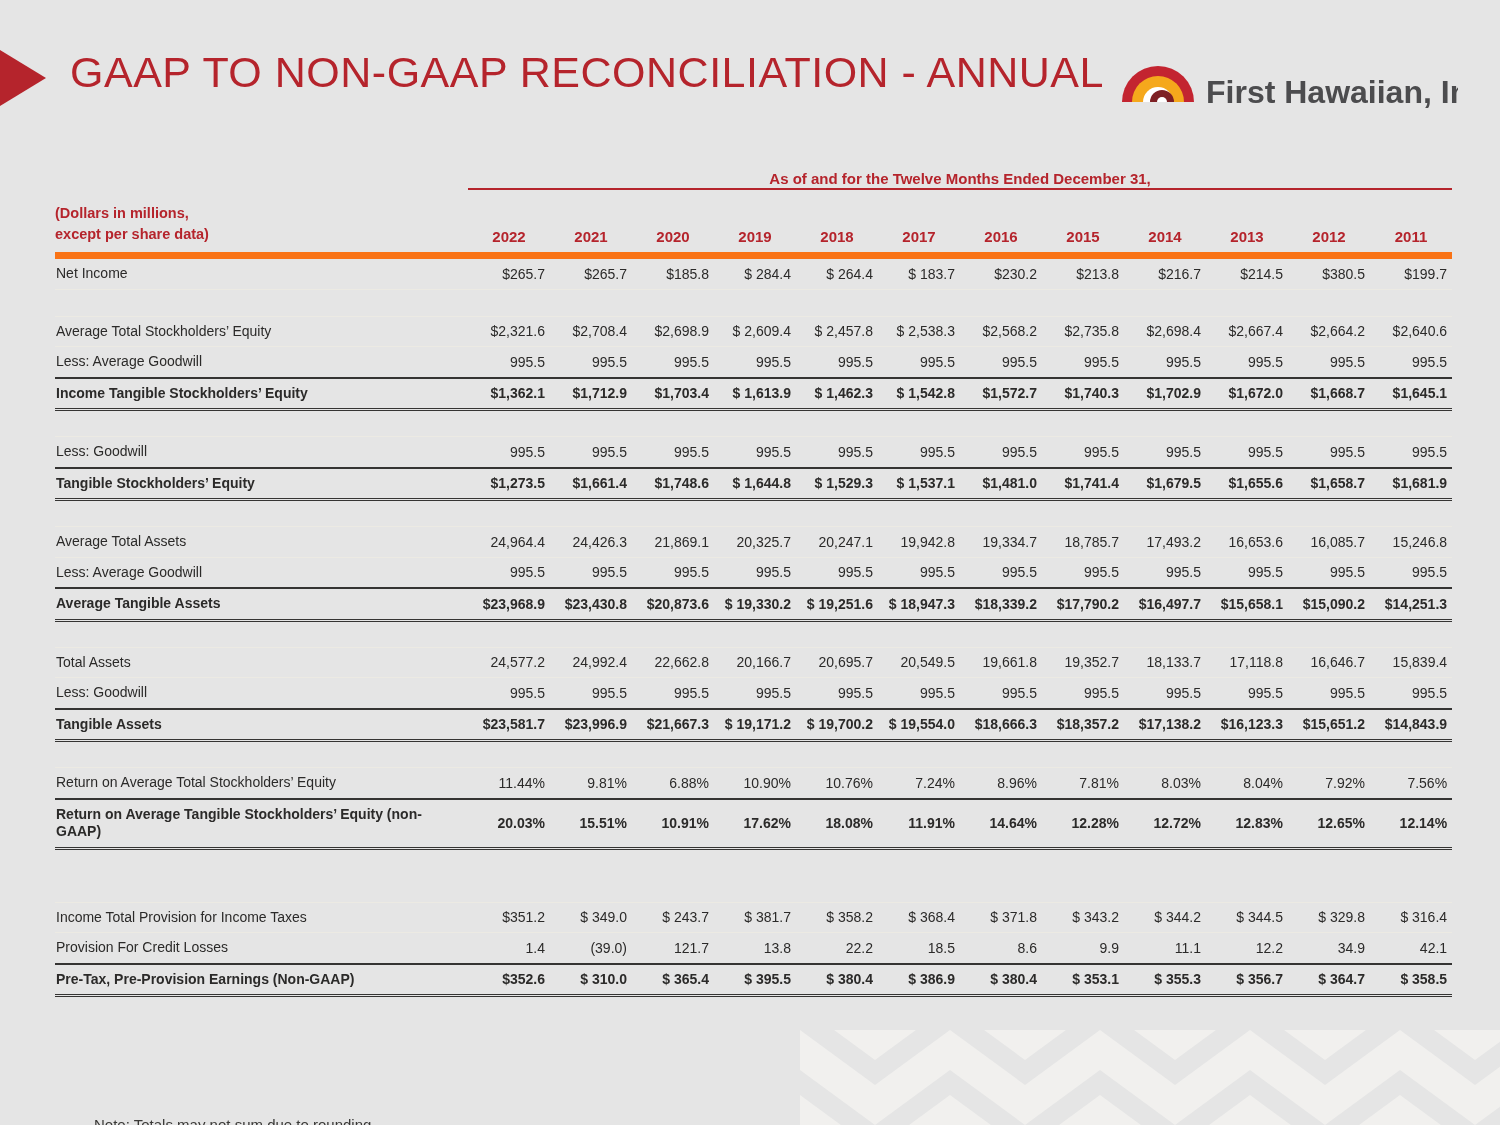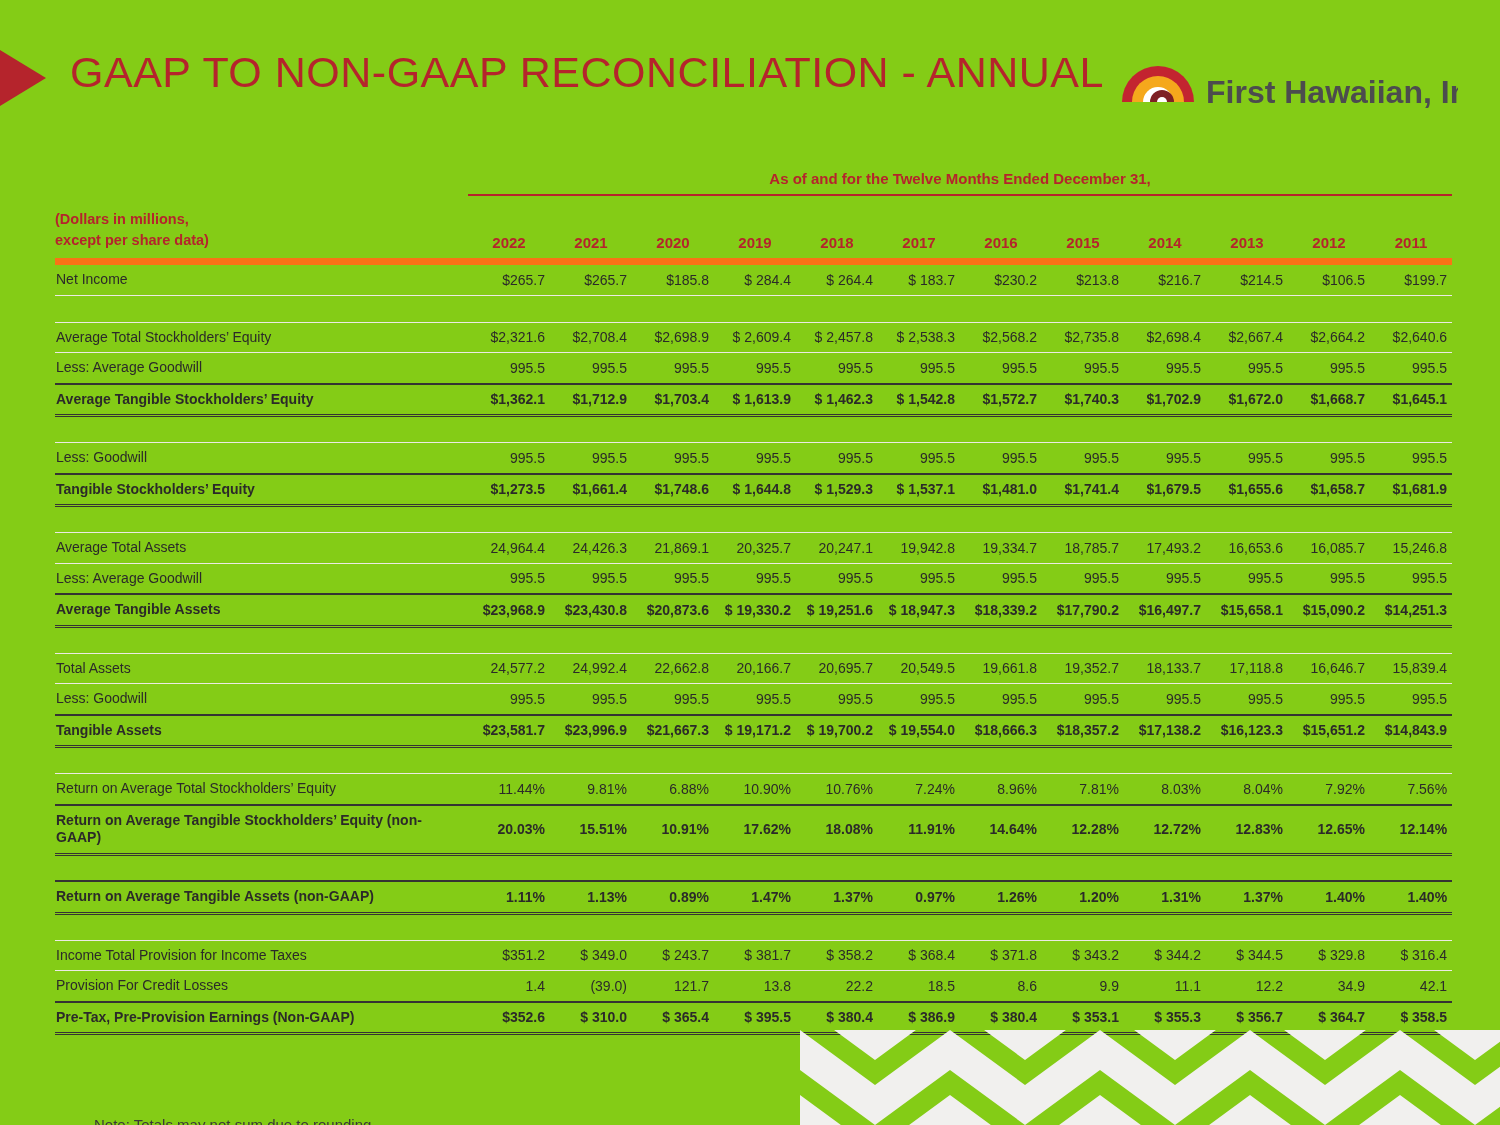--- a/index.html
+++ b/index.html
@@ -2,21 +2,21 @@
 <html><head>
 <meta charset="utf-8">
 <style>
   * { margin: 0; padding: 0; box-sizing: border-box; }
   html, body { background: #ffffff; }
   body { font-family: "Liberation Sans", sans-serif; }
   .page {
     position: relative;
     width: 1500px;
     height: 1125px;
-    background: #84cc16;
+    background: #e5e5e5;
     overflow: hidden;
   }
   
   .arrow-decoration { position: absolute; left: 0; top: 50px; }
   .slide-title {
     position: absolute;
     left: 70px;
     top: 48px;
     font-size: 43px;
     font-weight: 400;
@@ -33,21 +33,21 @@
     width: 1397px;
     font-size: 14px;
     color: #2b2a29;
   }
   col.c-label { width: 413px; }
   col.c-year  { width: 82px; }
   thead th { color: #B5242C; font-weight: bold; vertical-align: bottom; }
   th.span-h {
     text-align: center;
     font-size: 15px;
-    padding-bottom: 7px;
+    padding-bottom: 1px;
     border-bottom: 2px solid #B5242C;
   }
   tr.years-row th { border-bottom: 7px solid #f97316; padding-top: 14px; padding-bottom: 7px; }
   th.label-h { text-align: left; font-size: 14.5px; line-height: 1.45; }
   th.year-h { text-align: center; font-size: 15px; }
   td.label { text-align: left; padding: 6px 4px 6px 1px; line-height: 1.25; margin-left: 47px; }
   td.val { text-align: right; padding: 6px 5px 6px 0; white-space: nowrap; }
   tr.normal td { border-top: 1px solid #eceae3; border-bottom: 1px solid #eceae3; }
   tr.total td { font-weight: bold; border-top: 2px solid #353433; border-bottom: 3px double #353433; }
   tr.spacer td { height: 27px; border: none; }
@@ -144,21 +144,21 @@
             <td class="val">$265.7</td>
             <td class="val">$265.7</td>
             <td class="val">$185.8</td>
             <td class="val">$ 284.4</td>
             <td class="val">$ 264.4</td>
             <td class="val">$ 183.7</td>
             <td class="val">$230.2</td>
             <td class="val">$213.8</td>
             <td class="val">$216.7</td>
             <td class="val">$214.5</td>
-            <td class="val">$106.5</td>
+            <td class="val">$380.5</td>
             <td class="val">$199.7</td>
           </tr>
           <tr class="spacer">
             <td colspan="13"></td>
           </tr>
           <tr class="normal">
             <td class="label">Average Total Stockholders’ Equity</td>
             <td class="val">$2,321.6</td>
             <td class="val">$2,708.4</td>
             <td class="val">$2,698.9</td>
@@ -181,21 +181,21 @@
             <td class="val">995.5</td>
             <td class="val">995.5</td>
             <td class="val">995.5</td>
             <td class="val">995.5</td>
             <td class="val">995.5</td>
             <td class="val">995.5</td>
             <td class="val">995.5</td>
             <td class="val">995.5</td>
           </tr>
           <tr class="total">
-            <td class="label">Average Tangible Stockholders’ Equity</td>
+            <td class="label">Income Tangible Stockholders’ Equity</td>
             <td class="val">$1,362.1</td>
             <td class="val">$1,712.9</td>
             <td class="val">$1,703.4</td>
             <td class="val">$ 1,613.9</td>
             <td class="val">$ 1,462.3</td>
             <td class="val">$ 1,542.8</td>
             <td class="val">$1,572.7</td>
             <td class="val">$1,740.3</td>
             <td class="val">$1,702.9</td>
             <td class="val">$1,672.0</td>
@@ -360,35 +360,20 @@
             <td class="val">14.64%</td>
             <td class="val">12.28%</td>
             <td class="val">12.72%</td>
             <td class="val">12.83%</td>
             <td class="val">12.65%</td>
             <td class="val">12.14%</td>
           </tr>
           <tr class="spacer">
             <td colspan="13"></td>
           </tr>
-          <tr class="total">
-            <td class="label">Return on Average Tangible Assets (non-GAAP)</td>
-            <td class="val">1.11%</td>
-            <td class="val">1.13%</td>
-            <td class="val">0.89%</td>
-            <td class="val">1.47%</td>
-            <td class="val">1.37%</td>
-            <td class="val">0.97%</td>
-            <td class="val">1.26%</td>
-            <td class="val">1.20%</td>
-            <td class="val">1.31%</td>
-            <td class="val">1.37%</td>
-            <td class="val">1.40%</td>
-            <td class="val">1.40%</td>
-          </tr>
           <tr class="spacer">
             <td colspan="13"></td>
           </tr>
           <tr class="normal">
             <td class="label">Income Total Provision for Income Taxes</td>
             <td class="val">$351.2</td>
             <td class="val">$ 349.0</td>
             <td class="val">$ 243.7</td>
             <td class="val">$ 381.7</td>
             <td class="val">$ 358.2</td>

